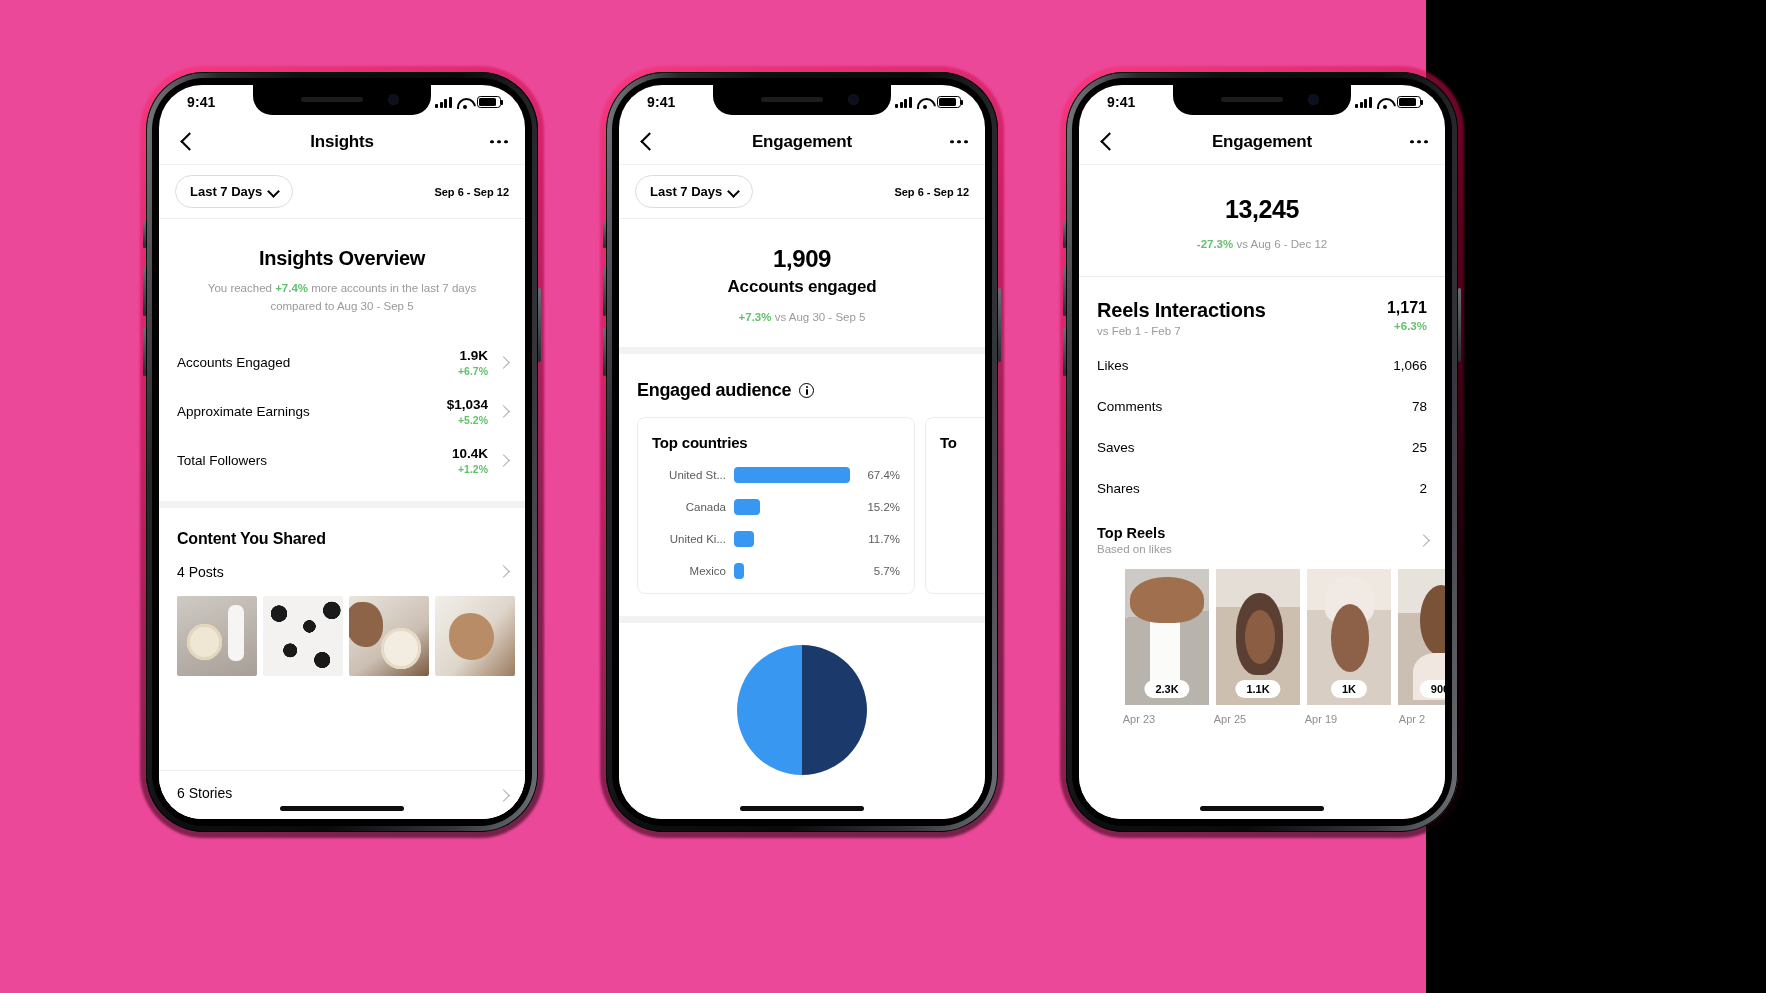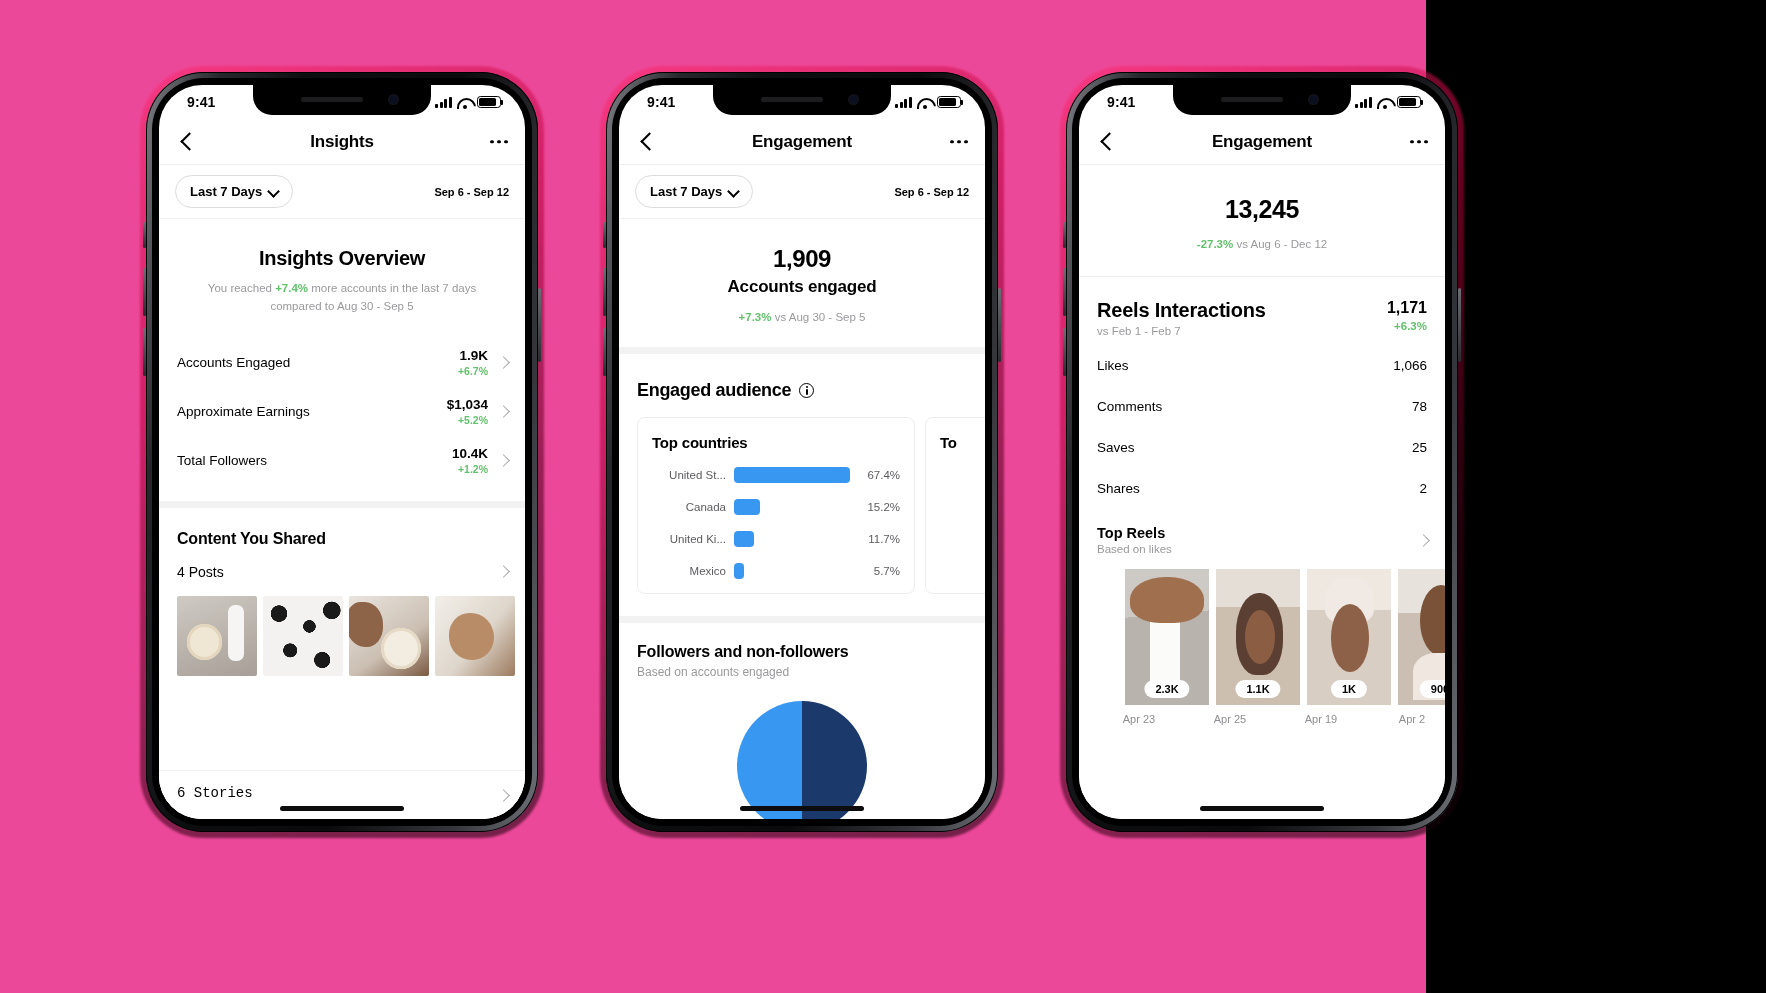--- a/index.html
+++ b/index.html
@@ -165,21 +165,20 @@
   .lrow .label { font-size: 14px; color: #000; }
 
   .thumbs { display: flex; gap: 6px; padding: 4px 0 0 18px; }
   .thumb { width: 80px; height: 80px; flex: 0 0 auto; border-radius: 2px; overflow: hidden; position: relative; }
 
   .bottomrow {
     position: absolute; left: 0; right: 0; bottom: 0;
     border-top: 1px solid #efeff0; background: #fff;
     display: flex; align-items: flex-end; justify-content: space-between;
     padding: 14px 16px 18px 18px;
-    font-family: Liberation Mono, monospace;
   }
 
   
   .big-num { text-align: center; font-size: 24px; font-weight: 700; color: #000; padding-top: 26px; letter-spacing: -.4px; }
   .big-label { text-align: center; font-size: 17px; font-weight: 700; color: #000; padding-top: 4px; letter-spacing: -.2px; }
   .big-delta { text-align: center; font-size: 11.5px; color: #9a9a9e; padding-top: 14px; }
   .big-delta b { color: #62c26b; font-weight: 700; }
 
   .h2row { display: flex; align-items: center; gap: 8px; padding: 26px 18px 0; }
   .h2row .h2 { font-size: 18px; font-weight: 700; color: #000; letter-spacing: -.3px; }
@@ -525,24 +524,20 @@
               <div class="bname">S</div>
             </div>
             <div class="brow">
               <div class="bname">N</div>
             </div>
           </div>
         </div>
 
         <div class="sep" style="margin-top:22px;"></div>
 
-        <div style="padding:20px 18px 0;">
-          <div style="font-size:16px;font-weight:700;color:#000;letter-spacing:-.2px;">Followers and non-followers</div>
-          <div style="font-size:12px;color:#9a9a9e;margin-top:4px;">Based on accounts engaged</div>
-        </div>
 
         <div class="donut-wrap">
           <svg width="130" height="130" viewBox="0 0 130 130">
             <path d="M65 65 L65 0 A65 65 0 0 1 65 130 Z" fill="#1b3a6b"></path>
             <path d="M65 65 L65 130 A65 65 0 0 1 65 0 Z" fill="#3897f0"></path>
           </svg>
         </div>
       </div>
       <div class="home-ind"></div>
     </div>

